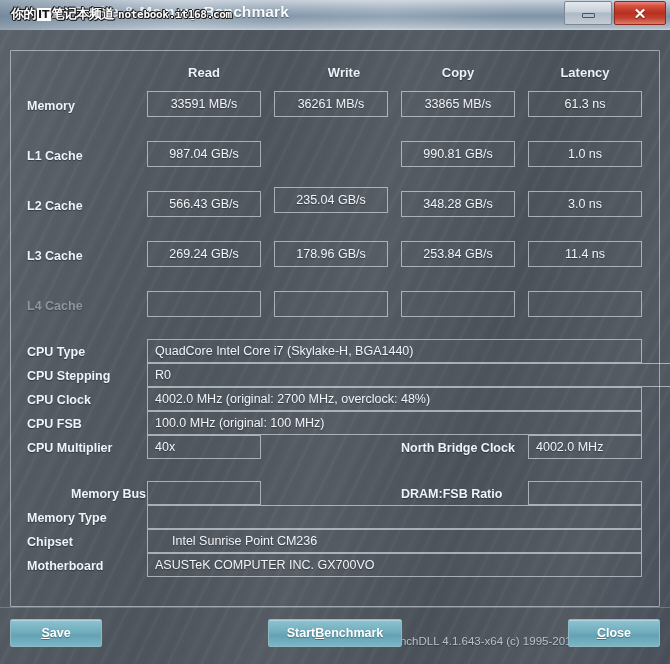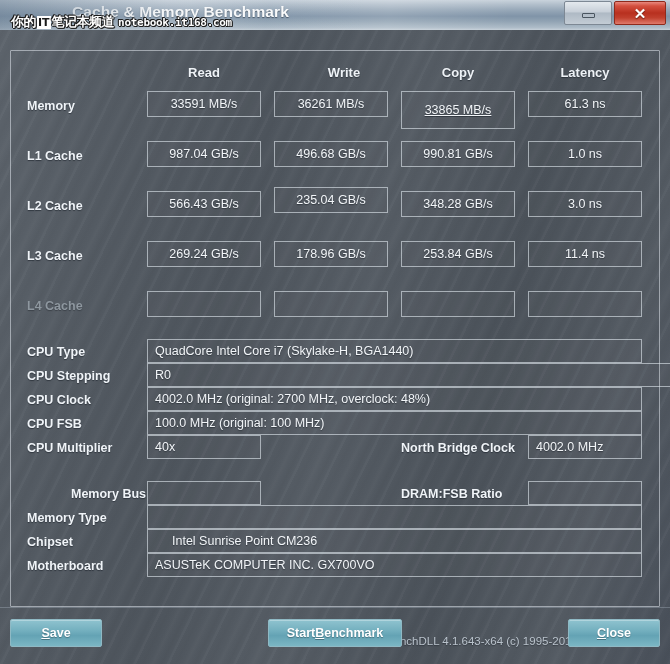--- a/index.html
+++ b/index.html
@@ -79,21 +79,21 @@
     font-weight: bold;
     color: #ffffff;
     text-shadow: 0 1px 1px rgba(40,55,70,0.75);
     white-space: nowrap;
     letter-spacing: 0.1px;
   }
   
   .watermark {
     position: absolute;
     left: 11px;
-    top: 13px;
+    top: 5px;
     height: 18px;
     display: flex;
     align-items: center;
     white-space: nowrap;
     z-index: 5;
   }
   .wm-cn {
     font-family: "DejaVu Sans", sans-serif;
     font-size: 13px;
     font-weight: bold;
@@ -299,26 +299,25 @@
   <div class="panel">
 
     <div class="colhead" style="left:136px; top:14px; width:114px;">Read</div>
     <div class="colhead" style="left:276px; top:14px; width:114px;">Write</div>
     <div class="colhead" style="left:390px; top:14px; width:114px;">Copy</div>
     <div class="colhead" style="left:517px; top:14px; width:114px;">Latency</div>
 
     <div class="lbl" style="left:16px; top:48px;">Memory</div>
     <div class="fbox center" style="left:136px; top:40px; width:114px; height:26px;">33591 MB/s</div>
     <div class="fbox center" style="left:263px; top:40px; width:114px; height:26px;">36261 MB/s</div>
-    <div class="fbox center" style="left:390px; top:40px; width:114px; height:38px;text-decoration:underline;">33865 MB/s</div>
+    <div class="fbox center" style="left:390px; top:40px; width:114px; height:26px;">33865 MB/s</div>
     <div class="fbox center" style="left:517px; top:40px; width:114px; height:26px;">61.3 ns</div>
 
     <div class="lbl" style="left:16px; top:98px;">L1 Cache</div>
     <div class="fbox center" style="left:136px; top:90px; width:114px; height:26px;">987.04 GB/s</div>
-    <div class="fbox center" style="left:263px; top:90px; width:114px; height:26px;">496.68 GB/s</div>
     <div class="fbox center" style="left:390px; top:90px; width:114px; height:26px;">990.81 GB/s</div>
     <div class="fbox center" style="left:517px; top:90px; width:114px; height:26px;">1.0 ns</div>
 
     <div class="lbl" style="left:16px; top:148px;">L2 Cache</div>
     <div class="fbox center" style="left:136px; top:140px; width:114px; height:26px;">566.43 GB/s</div>
     <div class="fbox center" style="left:263px; top:136px; width:114px; height:26px;">235.04 GB/s</div>
     <div class="fbox center" style="left:390px; top:140px; width:114px; height:26px;">348.28 GB/s</div>
     <div class="fbox center" style="left:517px; top:140px; width:114px; height:26px;">3.0 ns</div>
 
     <div class="lbl" style="left:16px; top:198px;">L3 Cache</div>

